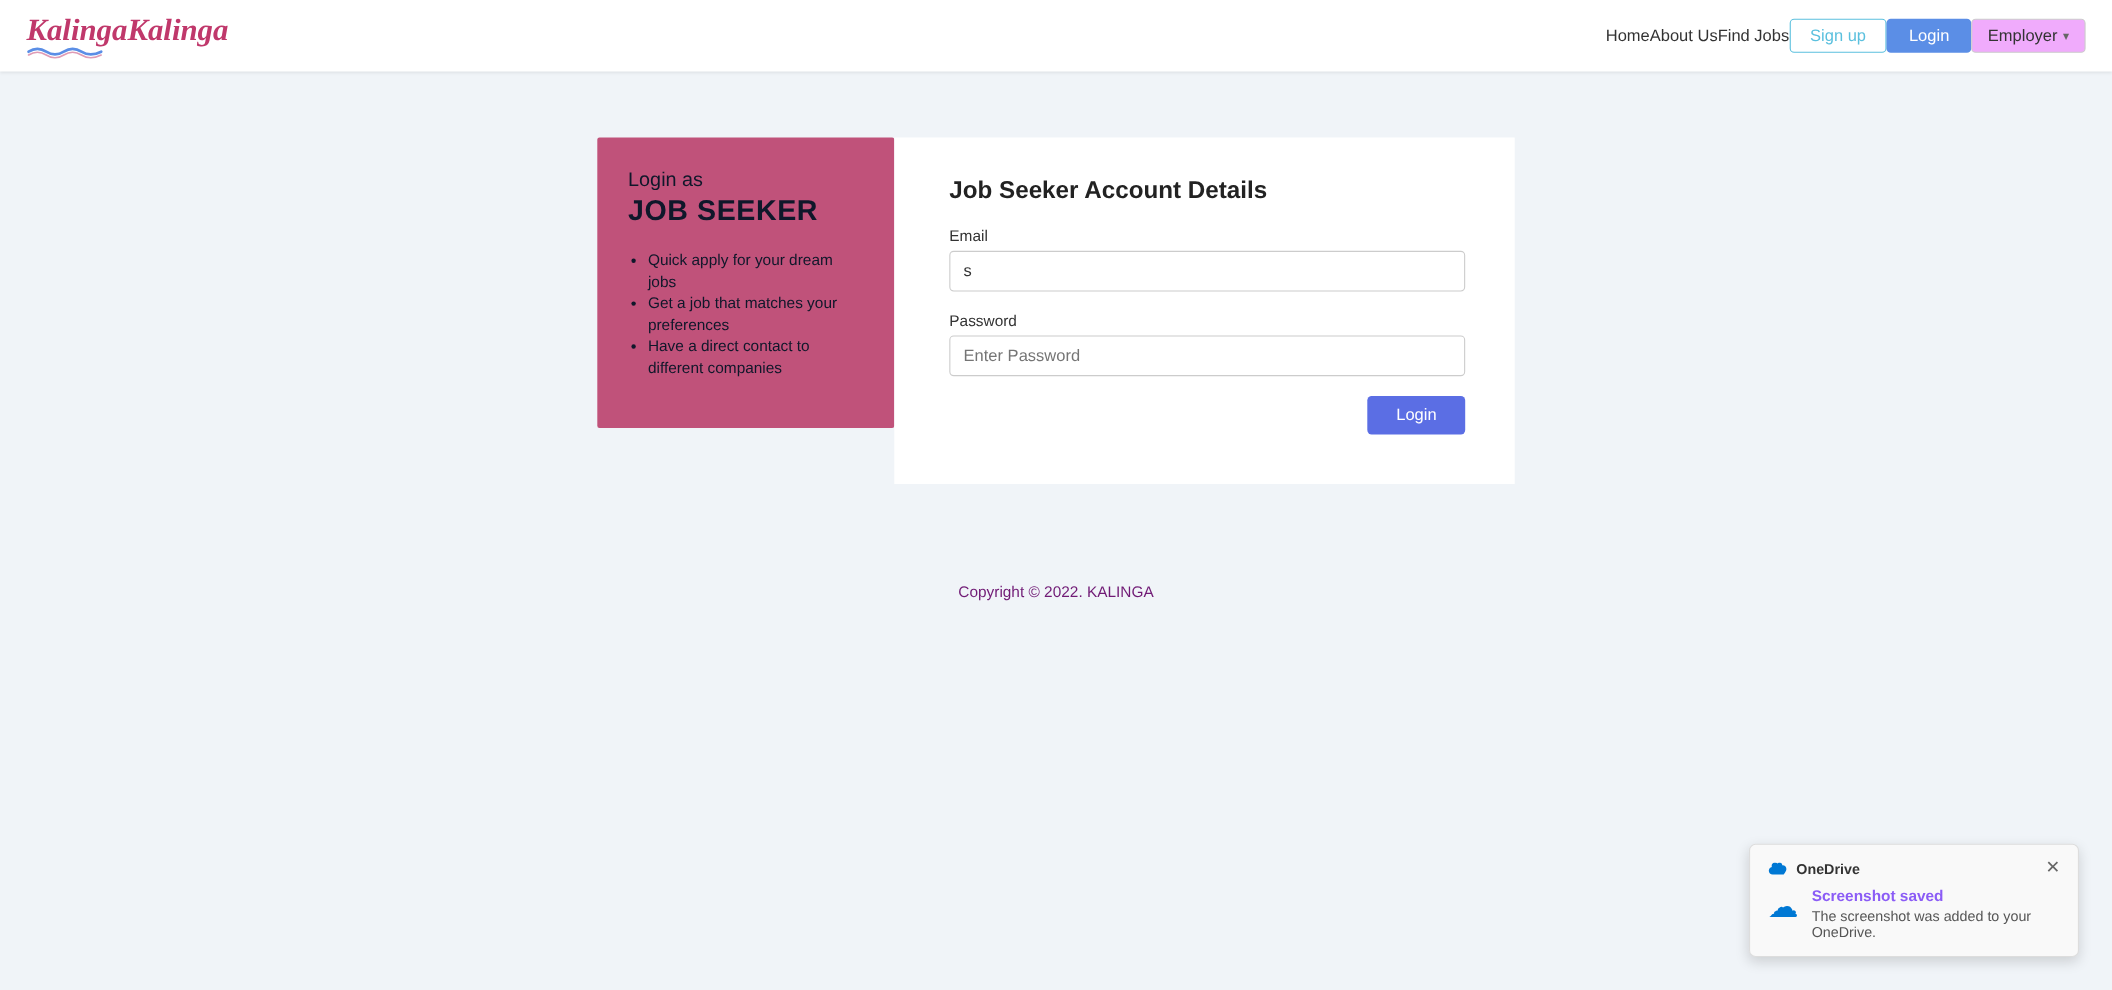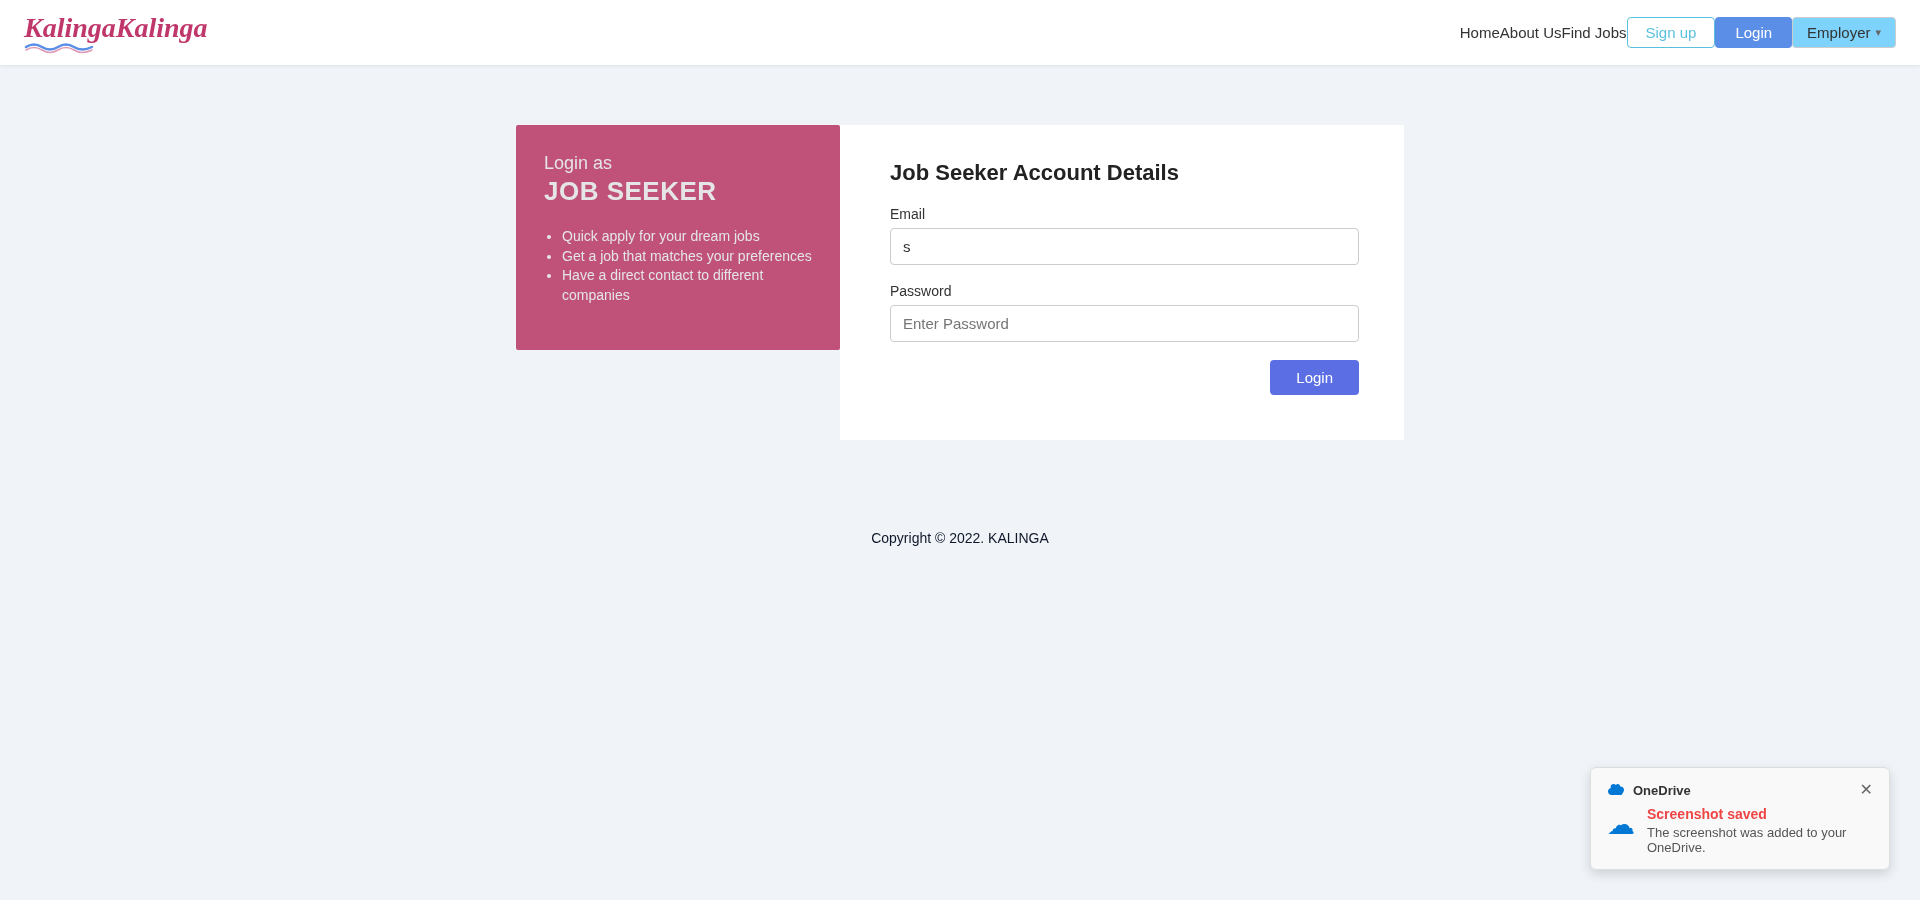--- a/index.html
+++ b/index.html
@@ -61,21 +61,21 @@
       background: #5b8ee6;
       color: #fff;
       border: none;
       padding: 7px 20px;
       border-radius: 4px;
       font-size: 15px;
       cursor: pointer;
     }
     .btn-employer {
       border: 1px solid #ccc;
-      background: #7dd3fc;
+      background: #f0abfc;
       color: #333;
       padding: 6px 14px;
       border-radius: 4px;
       font-size: 15px;
       cursor: pointer;
       display: flex;
       align-items: center;
       gap: 5px;
     }
     .btn-employer .caret {
@@ -88,24 +88,24 @@
       display: flex;
       justify-content: center;
       align-items: flex-start;
       padding: 60px 40px 40px;
       gap: 0;
     }
 
     
     .left-panel {
       background: #c0527a;
-      width: 324px;
+      width: 270px;
       min-height: 225px;
       padding: 28px 28px 44px 28px;
-      color: #e5e5e5;
+      color: #0f172a;
       border-radius: 2px;
     }
     .login-as-label {
       font-size: 18px;
       font-weight: 400;
       margin-bottom: 2px;
     }
     .job-seeker-label {
       font-size: 26px;
       font-weight: 700;
@@ -167,21 +167,21 @@
       padding: 9px 26px;
       border-radius: 4px;
       font-size: 15px;
       cursor: pointer;
     }
 
     
     .footer {
       text-align: center;
       margin-top: 50px;
-      color: #0f172a;
+      color: #701a75;
       font-size: 14px;
     }
 
     
     .toast {
       position: fixed;
       bottom: 30px;
       right: 30px;
       background: #f9f9f9;
       border: 1px solid #ddd;
@@ -225,21 +225,21 @@
       font-size: 28px;
       color: #0078d4;
       margin-top: 2px;
     }
     .toast-message {
       flex: 1;
     }
     .toast-msg-title {
       font-size: 14px;
       font-weight: 600;
-      color: #ef4444;
+      color: #8b5cf6;
     }
     .toast-msg-body {
       font-size: 13px;
       color: #555;
       margin-top: 3px;
     }
 
     
     .logo-container {
       display: flex;

